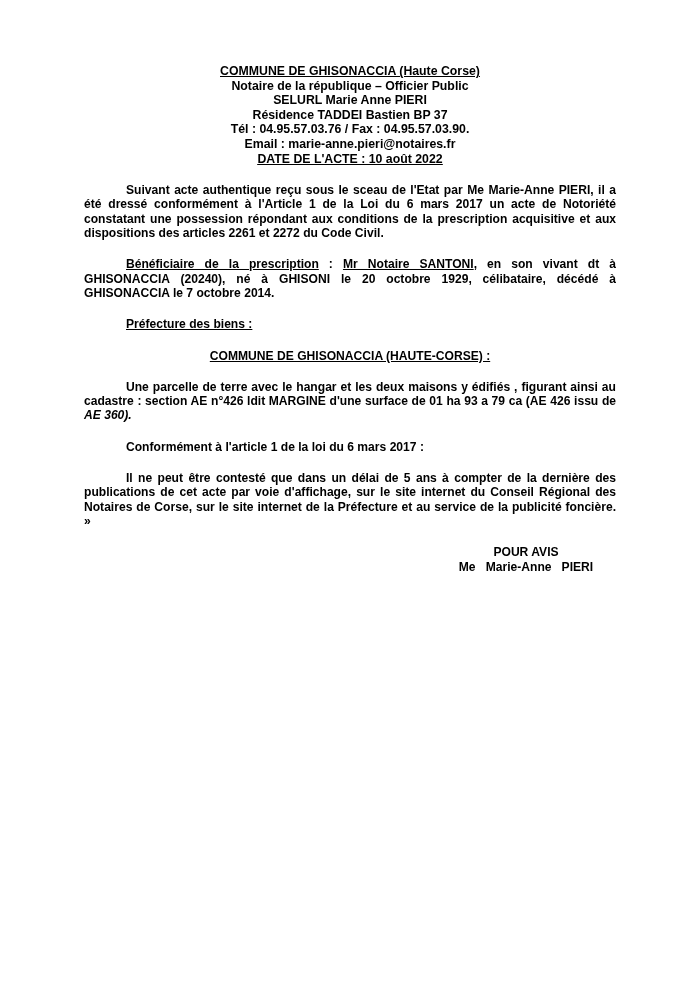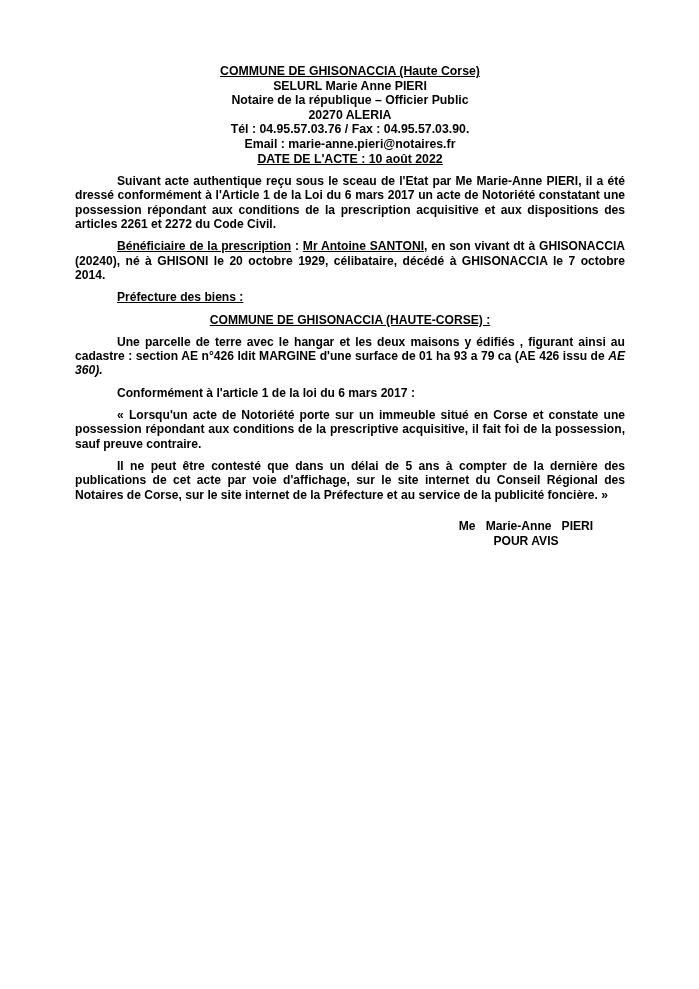--- a/index.html
+++ b/index.html
@@ -38,21 +38,21 @@
   
   .body {
     margin-top: 2px;
     font-size: 12.1px;
     line-height: 14.3px;
     font-weight: bold;
     text-align: justify;
     text-justify: inter-word;
   }
   .para {
-    margin: 8px;
+    margin: 17px;
     text-indent: 42px;
   }
 
   .u  { text-decoration: underline; text-underline-offset: 1px; }
   .it { font-style: italic; }
 
   .centered-head {
     text-align: center;
     font-weight: bold;
     margin: 1px;
@@ -73,46 +73,45 @@
   }
   .signature .line { display: block; white-space: pre; }
 </style>
 </head>
 <body>
 
 <div class="page">
 
   <div class="letterhead">
     <div class="line u"><span>COMMUNE DE GHISONACCIA (Haute Corse)</span></div>
+    <div class="line">Notaire de la république – Officier Public</div>
     <div class="line">SELURL Marie Anne PIERI</div>
-    <div class="line">Notaire de la république – Officier Public</div>
-    <div class="line">20270 ALERIA</div>
+    <div class="line">Résidence TADDEI Bastien BP 37</div>
     <div class="line">Tél : 04.95.57.03.76 / Fax : 04.95.57.03.90.</div>
     <div class="line">Email : marie-anne.pieri@notaires.fr</div>
     <div class="line u"><span>DATE DE L'ACTE : 10 août 2022</span></div>
   </div>
 
   <div class="body">
 
     <p class="para">Suivant acte authentique reçu sous le sceau de l'Etat par Me Marie-Anne PIERI, il a été dressé conformément à l'Article 1 de la Loi du 6 mars 2017 un acte de Notoriété constatant une possession répondant aux conditions de la prescription acquisitive et aux dispositions des articles 2261 et 2272 du Code Civil.</p>
 
-    <p class="para"><span class="u">Bénéficiaire de la prescription</span><span> : </span><span class="u">Mr Antoine SANTONI</span><span>, en son vivant dt à GHISONACCIA (20240), né à GHISONI le 20 octobre 1929, célibataire, décédé à GHISONACCIA le 7 octobre 2014.</span></p>
+    <p class="para"><span class="u">Bénéficiaire de la prescription</span><span> : </span><span class="u">Mr Notaire SANTONI</span><span>, en son vivant dt à GHISONACCIA (20240), né à GHISONI le 20 octobre 1929, célibataire, décédé à GHISONACCIA le 7 octobre 2014.</span></p>
 
     <p class="para"><span class="u">Préfecture des biens :</span></p>
 
     <p class="centered-head"><span>COMMUNE DE GHISONACCIA (HAUTE-CORSE) :</span></p>
 
     <p class="para"><span>Une parcelle de terre avec le hangar et les deux maisons y édifiés  , figurant ainsi au cadastre : section AE n°426 ldit MARGINE d'une surface de 01 ha 93 a 79 ca (AE 426 issu de </span><span class="it">AE 360).</span></p>
 
     <p class="para">Conformément à l'article 1 de la loi du 6 mars 2017 :</p>
 
-    <p class="para">« Lorsqu'un acte de Notoriété porte sur un immeuble situé en Corse et constate une possession répondant aux conditions de la prescriptive acquisitive, il fait foi de la possession, sauf preuve contraire.</p>
 
     <p class="para">Il ne peut être contesté que dans un délai de 5 ans à compter de la dernière des publications de cet acte par voie d'affichage, sur le site internet du Conseil Régional des Notaires de Corse, sur le site internet de la Préfecture et au service de la publicité foncière. »</p>
 
   </div>
 
   <div class="signature">
+    <span class="line">POUR AVIS</span>
     <span class="line">Me   Marie-Anne   PIERI</span>
-    <span class="line">POUR AVIS</span>
   </div>
 
 </div>
 
 </body></html>

